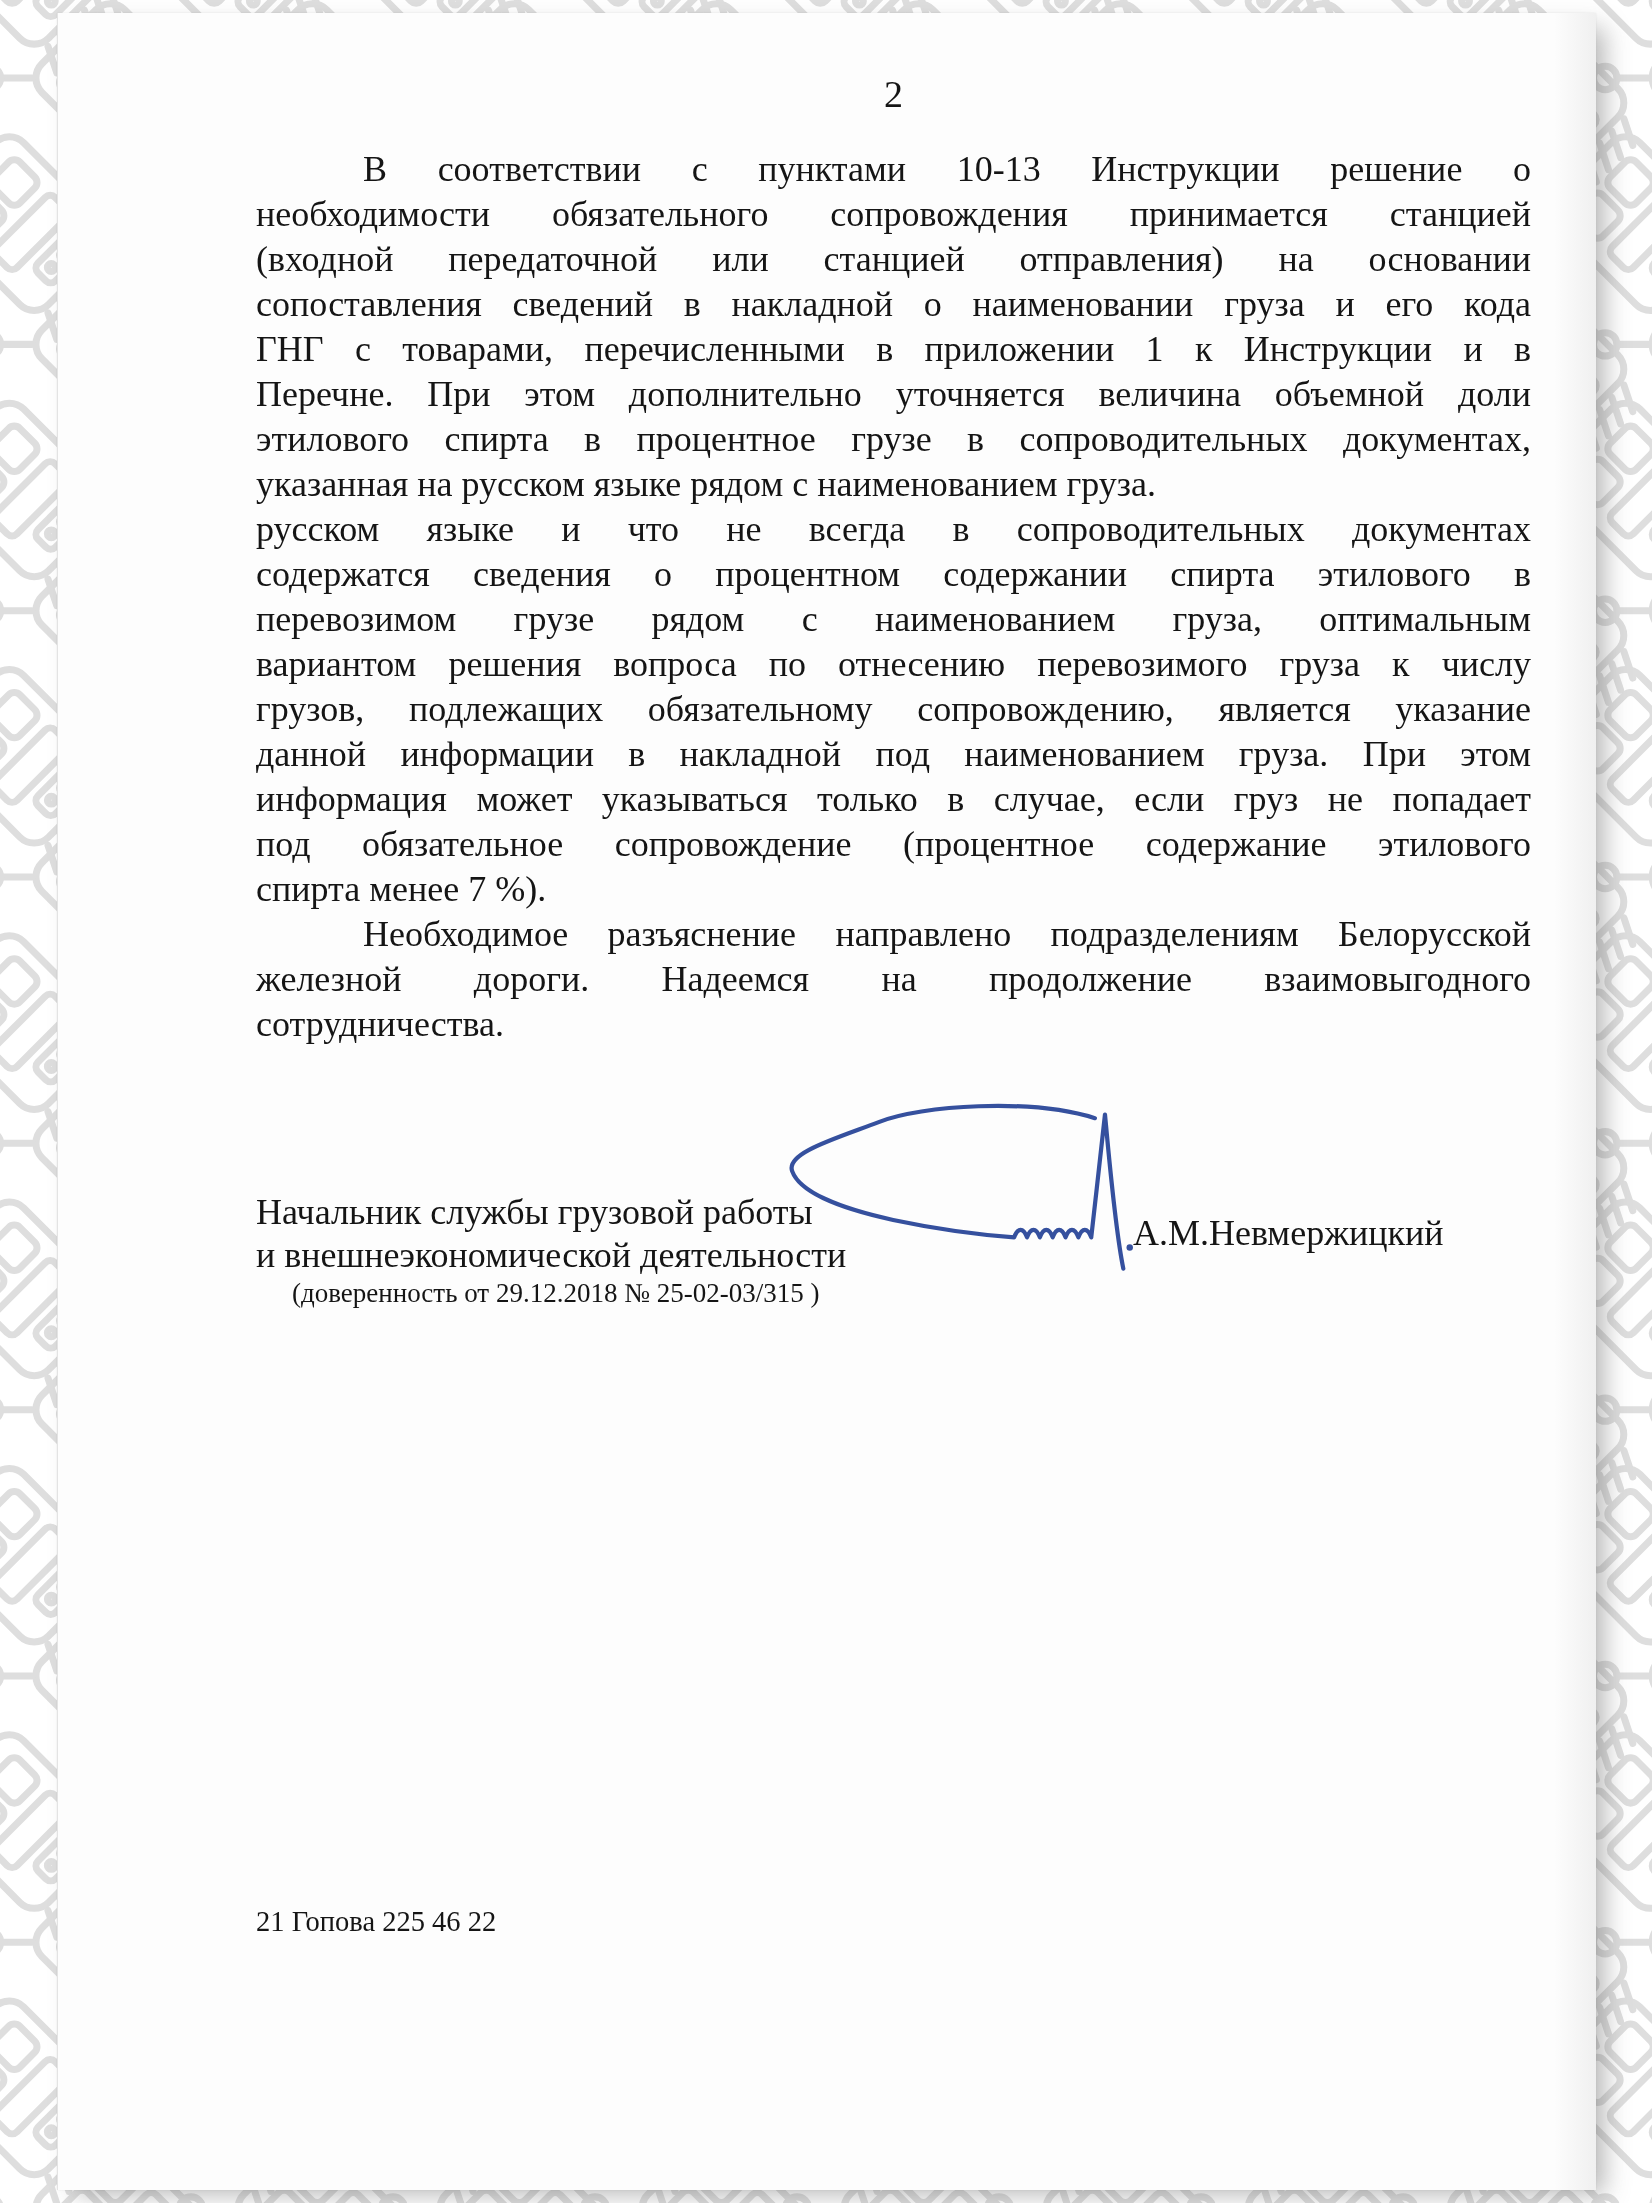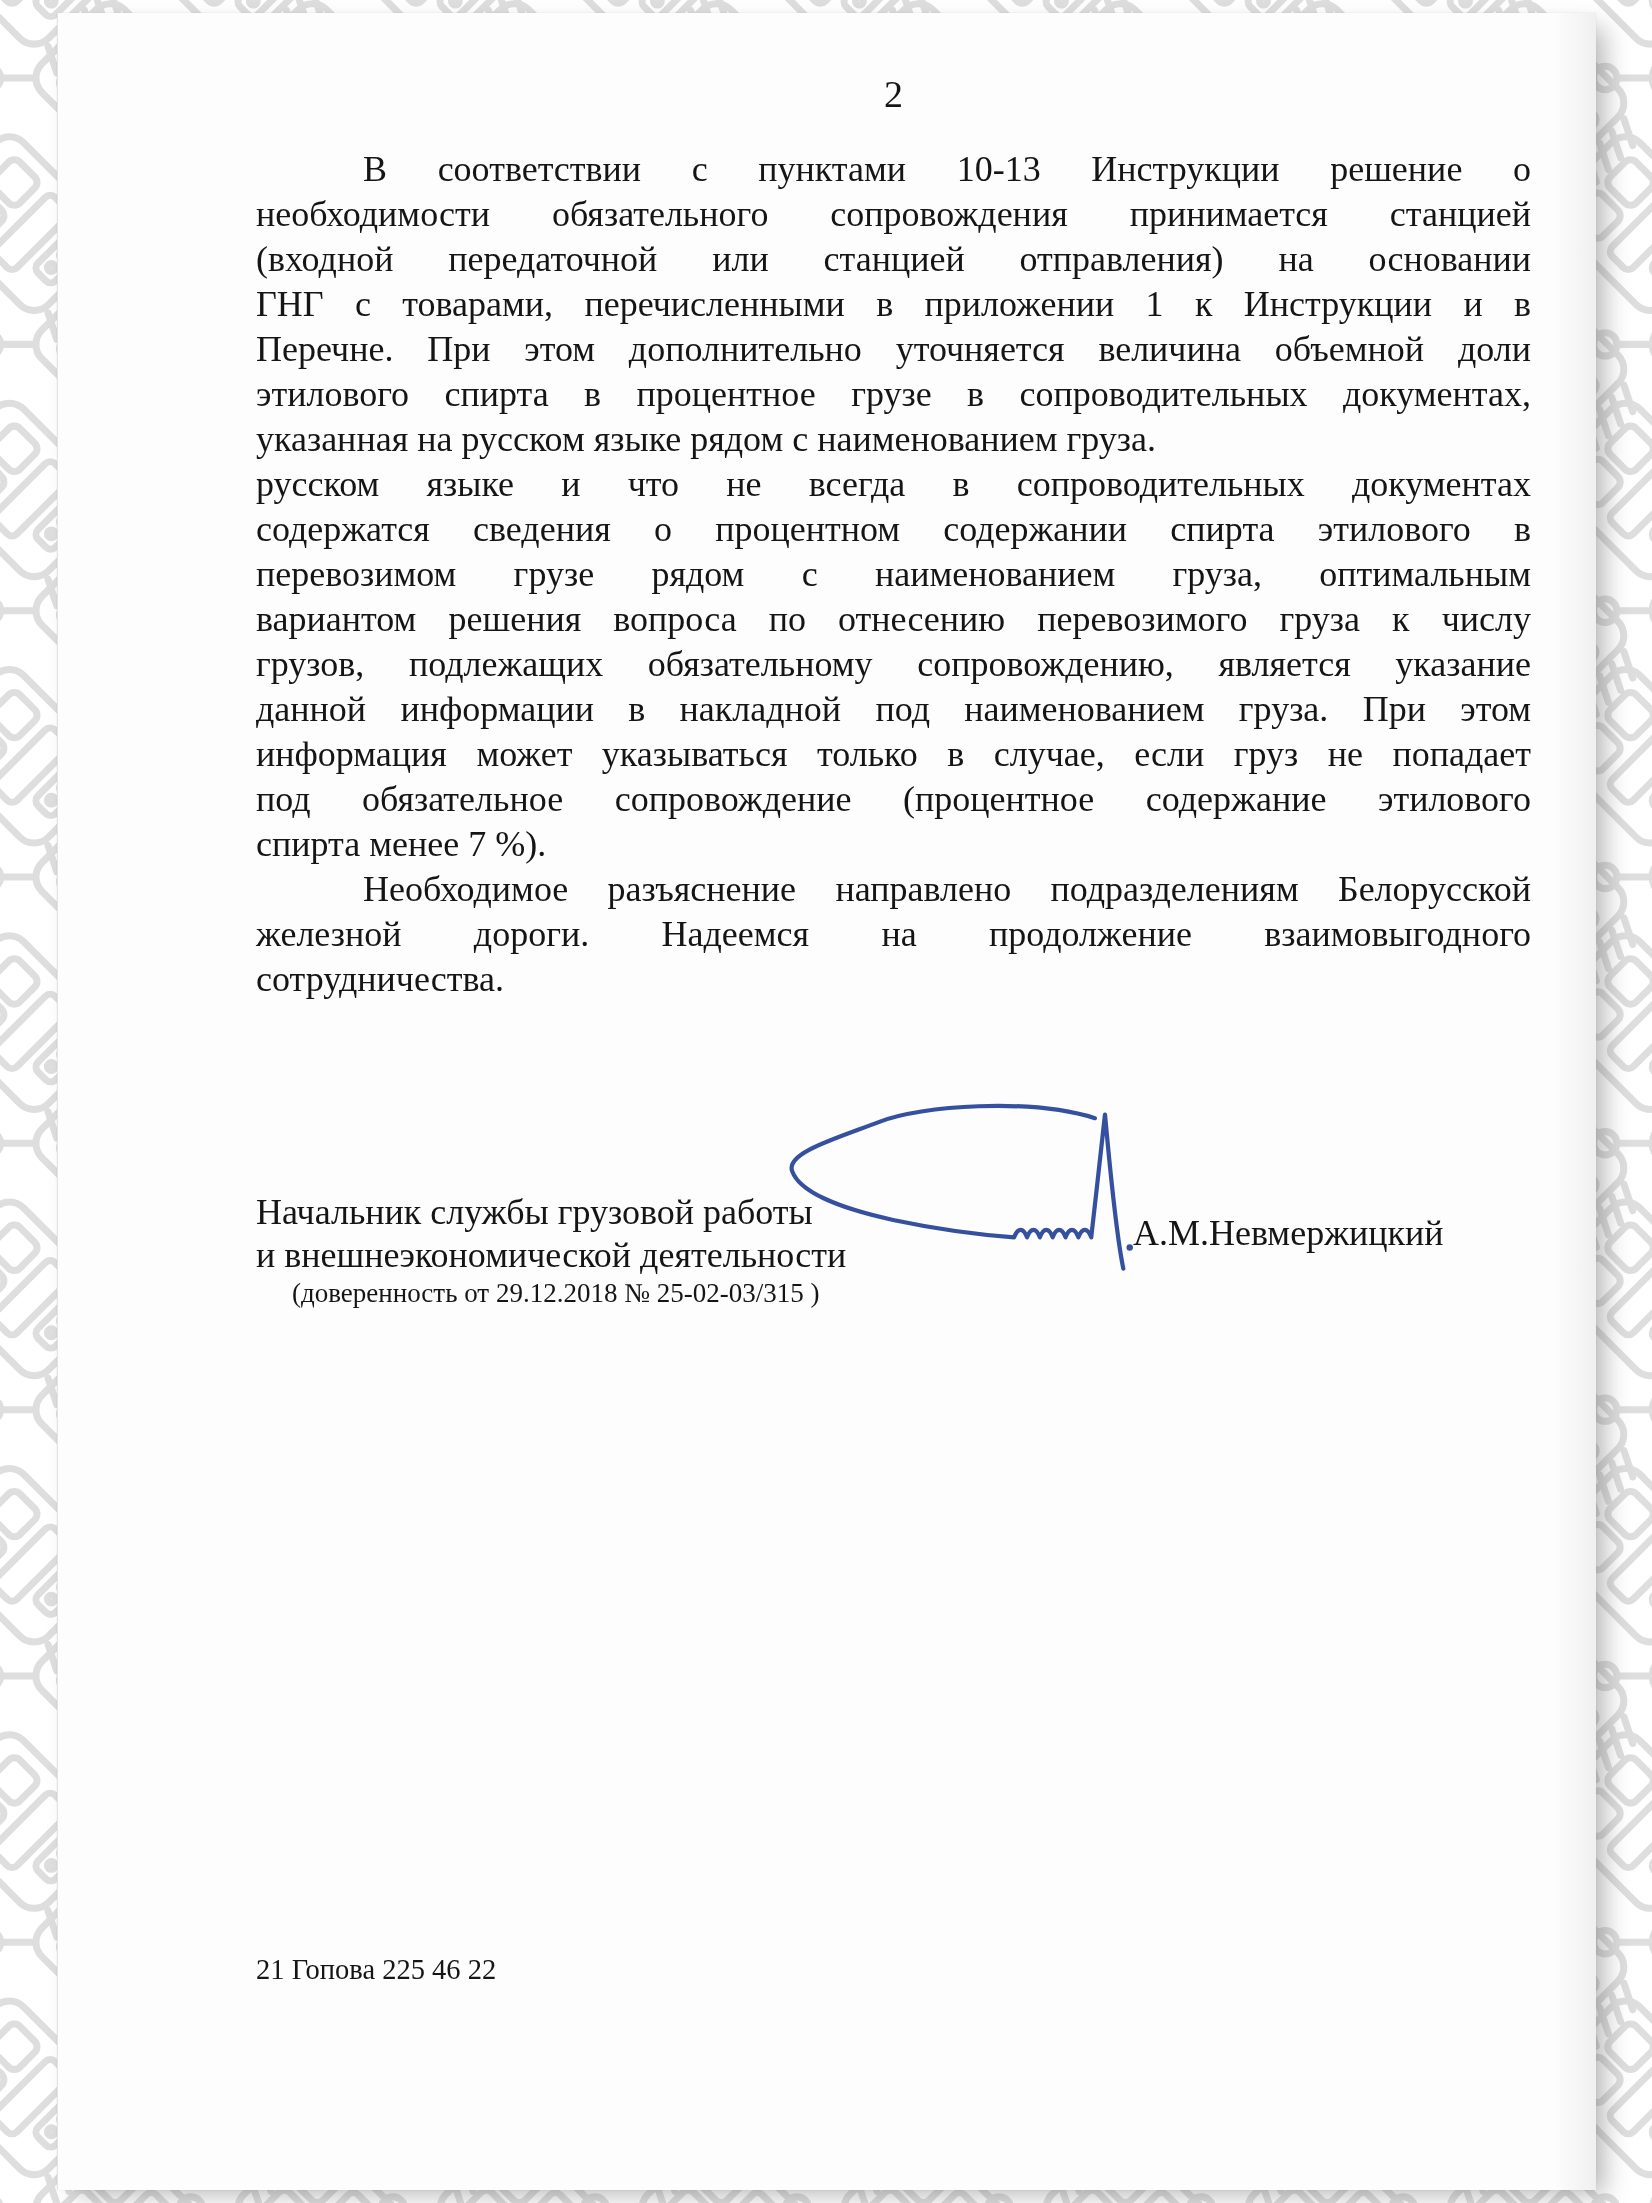--- a/index.html
+++ b/index.html
@@ -45,21 +45,21 @@
   .signer-name{
     position:absolute;left:1075px;top:1199px;
     font-size:36px;line-height:43px;color:var(--ink,#151515);white-space:nowrap;
   }
   .attorney{
     position:absolute;left:198px;top:1265px;
     font-size:27px;color:var(--ink,#151515);margin-left:36px;
   }
   .executor{
     position:absolute;left:198px;top:1893px;
-    font-size:28.5px;color:var(--ink,#151515);margin-top:48px;
+    font-size:28.5px;color:var(--ink,#151515);
   }
   #signature-svg{position:absolute;left:725px;top:1085px;pointer-events:none;}
   #signature-svg path{stroke:var(--signature-ink,#35509e);fill:none;
     stroke-width:4.6;stroke-linecap:round;stroke-linejoin:round;}
   #signature-svg circle{fill:var(--signature-ink,#35509e);}
 </style>
 </head>
 <body>
 
 <div class="scene">
@@ -298,20 +298,21 @@
   </svg>
 
   <div class="page">
 
     <div class="page-number">2</div>
 
     <div class="body-text">
         <div class="line para-start">В соответствии с пунктами 10-13 Инструкции решение о</div>
         <div class="line">необходимости обязательного сопровождения принимается станцией</div>
         <div class="line">(входной передаточной или станцией отправления) на основании</div>
+        <div class="line">сопоставления сведений в накладной о наименовании груза и его кода</div>
         <div class="line">ГНГ с товарами, перечисленными в приложении 1 к Инструкции и в</div>
         <div class="line">Перечне. При этом дополнительно уточняется величина объемной доли</div>
         <div class="line">этилового спирта в процентное грузе в сопроводительных документах,</div>
         <div class="line para-end">указанная на русском языке рядом с наименованием груза.</div>
         <div class="line">русском языке и что не всегда в сопроводительных документах</div>
         <div class="line">содержатся сведения о процентном содержании спирта этилового в</div>
         <div class="line">перевозимом грузе рядом с наименованием груза, оптимальным</div>
         <div class="line">вариантом решения вопроса по отнесению перевозимого груза к числу</div>
         <div class="line">грузов, подлежащих обязательному сопровождению, является указание</div>
         <div class="line">данной информации в накладной под наименованием груза. При этом</div>

